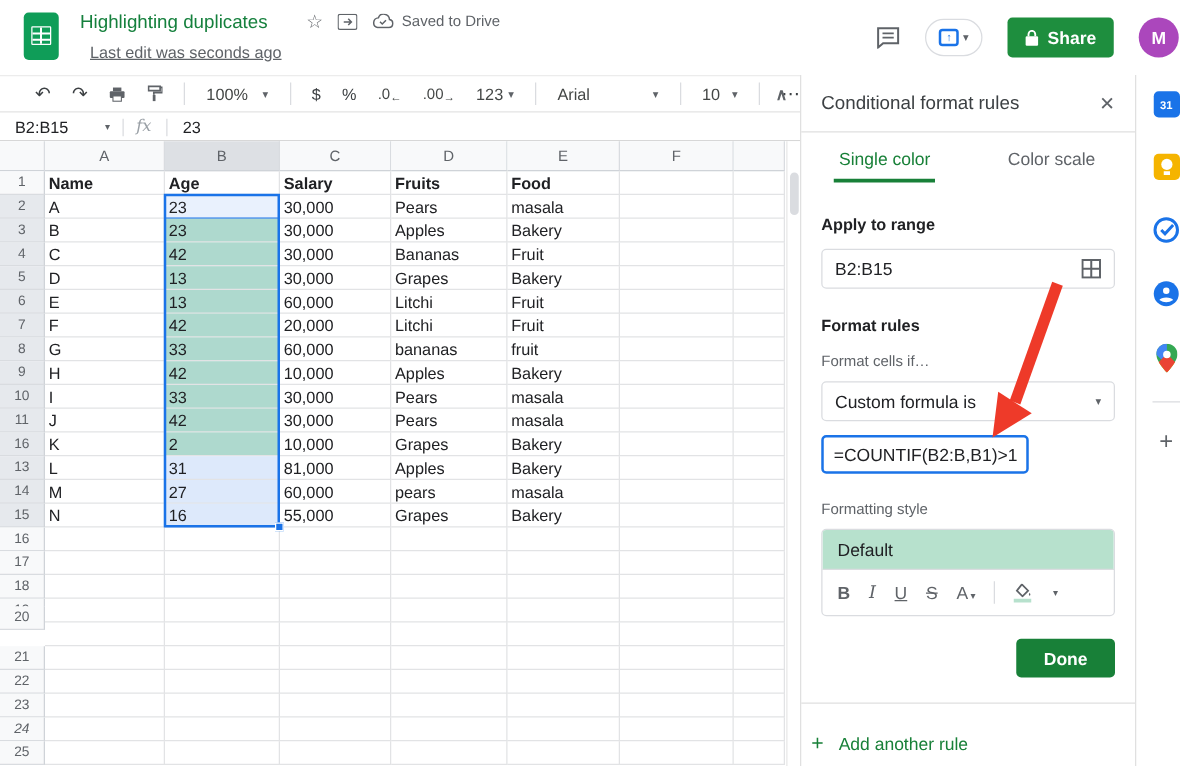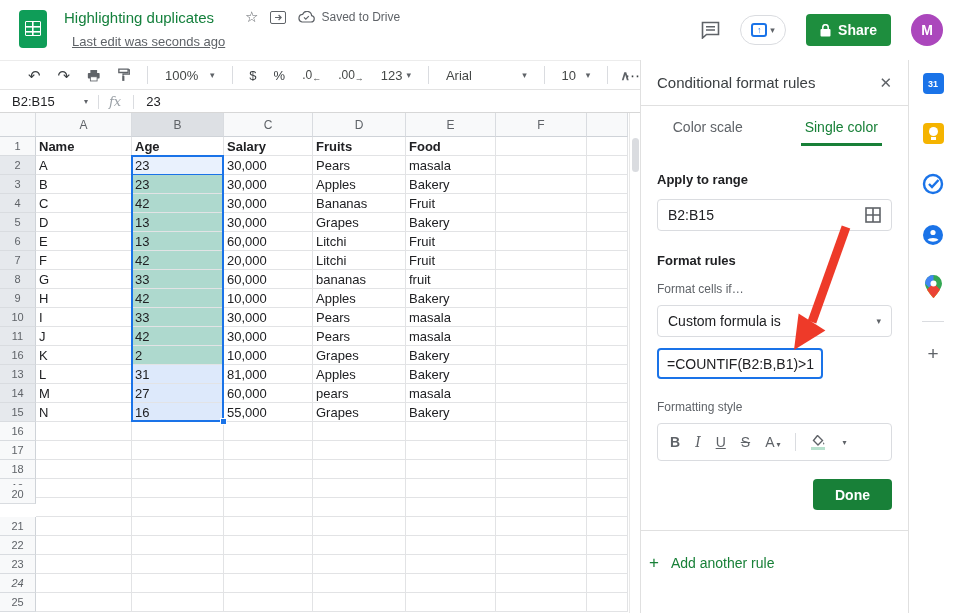--- a/index.html
+++ b/index.html
@@ -432,25 +432,25 @@
 <div class="vscroll">
     <div class="thumb"></div>
   </div>
 
 <div class="panel">
   <div class="panel-header">
     <span class="panel-title">Conditional format rules</span>
     <span class="close-x">✕</span>
   </div>
   <div class="tabs">
+    <div class="tab active">
+        <span>Single color</span>
+      </div>
     <div class="tab">
         <span>Color scale</span>
-      </div>
-    <div class="tab active">
-        <span>Single color</span>
       </div>
   </div>
   <div class="panel-body">
     <div class="p-label">Apply to range</div>
     <div class="inputbox">
       <span>B2:B15</span>
       <svg class="right-ic" width="16" height="16" viewBox="0 0 16 16">
           <rect x="1" y="1" width="14" height="14" fill="none" stroke="#5f6368" stroke-width="1.6"></rect>
           <path d="M8 1v14M1 8h14" stroke="#5f6368" stroke-width="1.6"></path>
         </svg>
@@ -461,20 +461,21 @@
       <span>Custom formula is</span>
       <span class="right-ic caret">▾</span>
     </div>
     <div class="formula-input">
       <span>=COUNTIF(B2:B,B</span>
         <span class="text-cursor"></span>
         <span>1)&gt;1</span>
     </div>
     <div class="p-sublabel" style="margin-top:21px;">Formatting style</div>
     <div class="stylebox">
+      <div class="style-preview">Default</div>
       <div class="style-toolbar">
         <span class="fmt-b">B</span>
         <span class="fmt-i">I</span>
         <span class="fmt-u">U</span>
         <span class="fmt-s">S</span>
         <span><span>A</span><span class="mini-caret">▾</span></span>
         <span class="st-sep"></span>
         <span class="bucket">
           <svg class="b-ic" width="13" height="11" viewBox="0 0 13 11">
               <path d="M5.5 0.5l5 5-4.5 4.5L1.5 5.5z" fill="none" stroke="#5f6368" stroke-width="1.4"></path>

